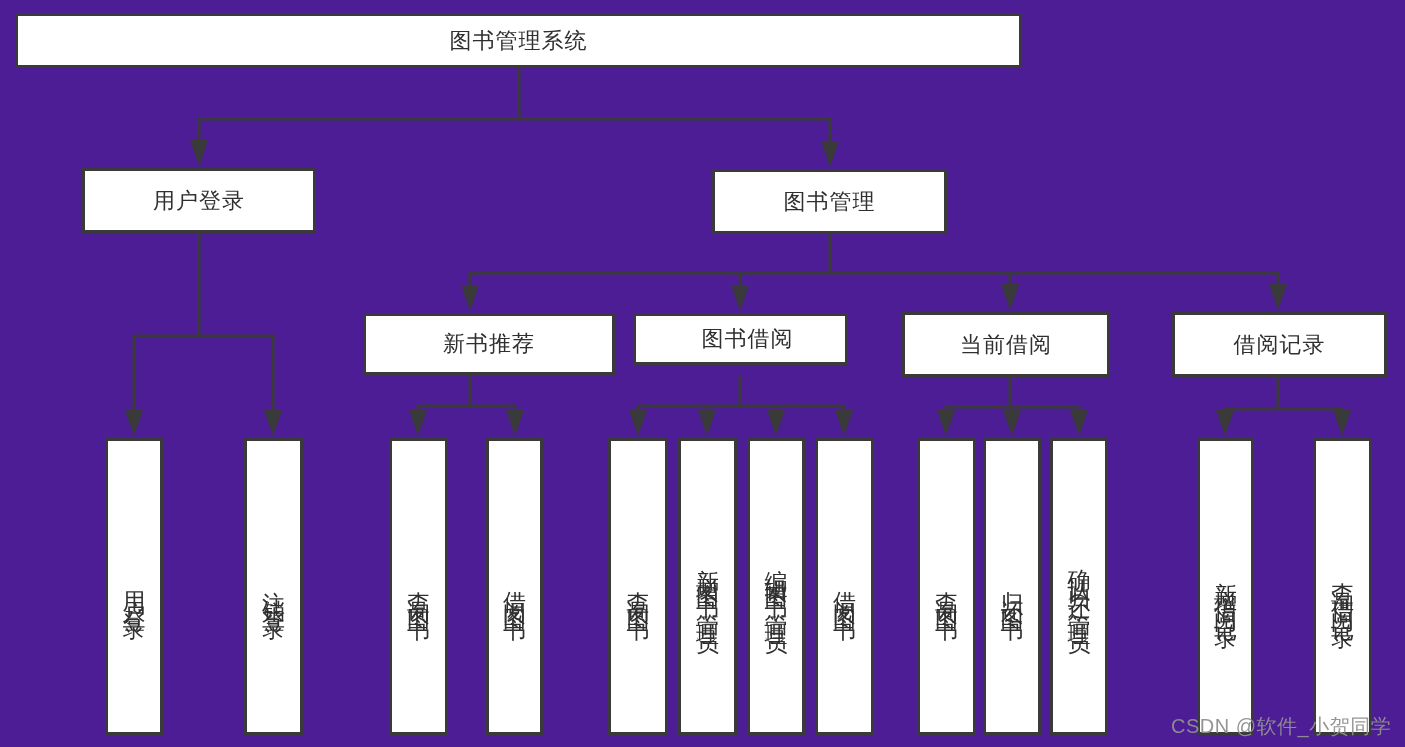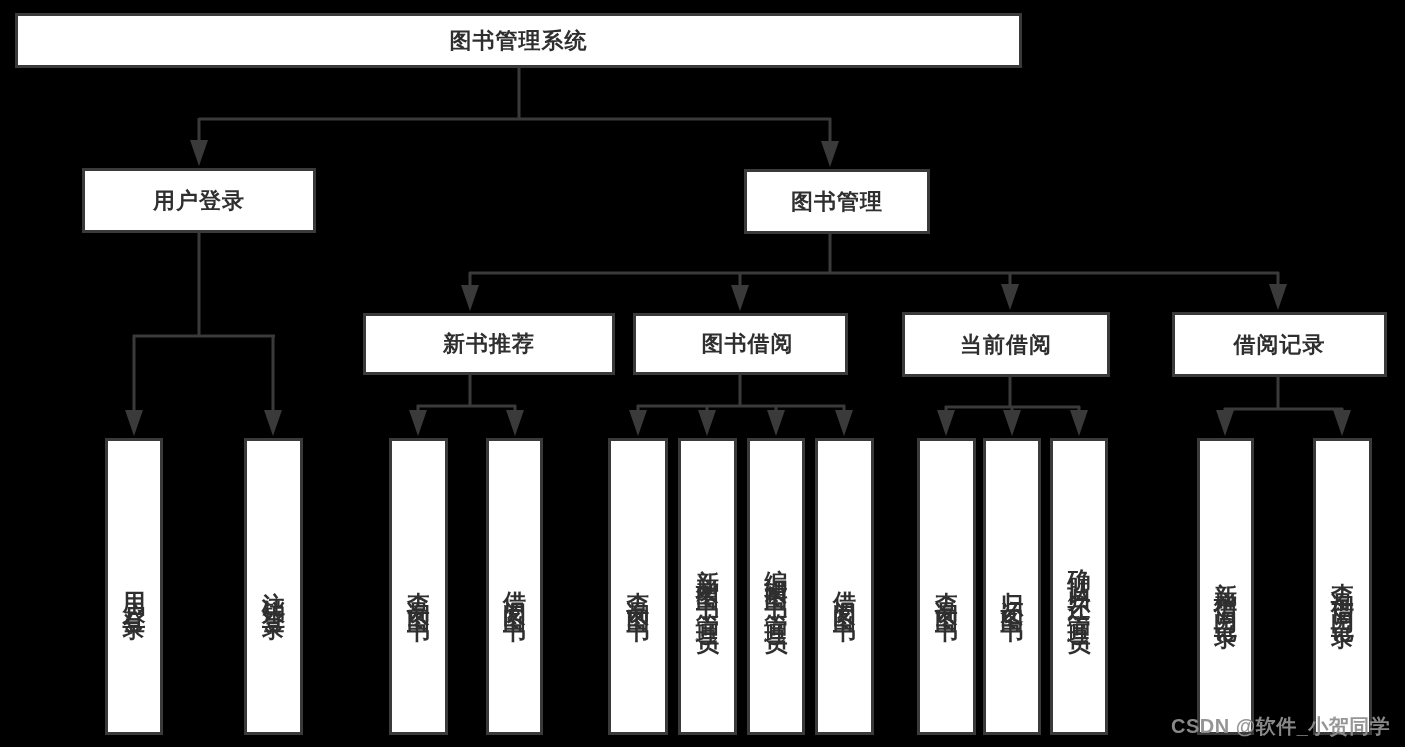--- a/index.html
+++ b/index.html
@@ -1,19 +1,18 @@
 <!DOCTYPE html>
 <html><head>
 <meta charset="utf-8">
 <style>
   html,body{margin:0;padding:0;background:#ffffff;}
   .canvas{
-    position:relative;width:1405px;height:747px;background:#000000;overflow:hidden;
+    position:relative;width:1405px;height:747px;background:#4c1d95;overflow:hidden;
     font-family:"Liberation Sans","DejaVu Sans",sans-serif;
-    font-weight:bold;
   }
   svg.connectors{position:absolute;left:0;top:0;z-index:1;}
   .node{
     position:absolute;box-sizing:border-box;border:3px solid #3a3a3a;background:#ffffff;
     display:flex;align-items:center;justify-content:center;z-index:2;
     color:#2f2f2f;font-size:22px;letter-spacing:1px;white-space:nowrap;
   }
   .vnode{
     position:absolute;box-sizing:border-box;border:3px solid #3a3a3a;background:#ffffff;
     display:flex;align-items:center;justify-content:center;z-index:2;
@@ -109,28 +108,28 @@
     </g>
   </svg>
 
   <div class="node" style="left:15px;top:13px;width:1007px;height:55px;">
     <span>图书管理系统</span>
   </div>
 
   <div class="node" style="left:82px;top:168px;width:234px;height:65px;">
     <span>用户登录</span>
   </div>
-  <div class="node" style="left:712px;top:169px;width:186px;height:65px;margin-left:32px;">
+  <div class="node" style="left:712px;top:169px;width:235px;height:65px;">
     <span>图书管理</span>
   </div>
 
   <div class="node" style="left:363px;top:313px;width:252px;height:62px;">
     <span>新书推荐</span>
   </div>
-  <div class="node" style="left:633px;top:313px;width:215px;height:62px;padding-left:14px;">
+  <div class="node" style="left:633px;top:313px;width:215px;height:52px;padding-left:14px;">
     <span>图书借阅</span>
   </div>
   <div class="node" style="left:902px;top:312px;width:208px;height:65px;">
     <span>当前借阅</span>
   </div>
   <div class="node" style="left:1172px;top:312px;width:215px;height:65px;">
     <span>借阅记录</span>
   </div>
 
   <div class="vnode" style="left:105px;top:438px;width:58px;height:297px;">

